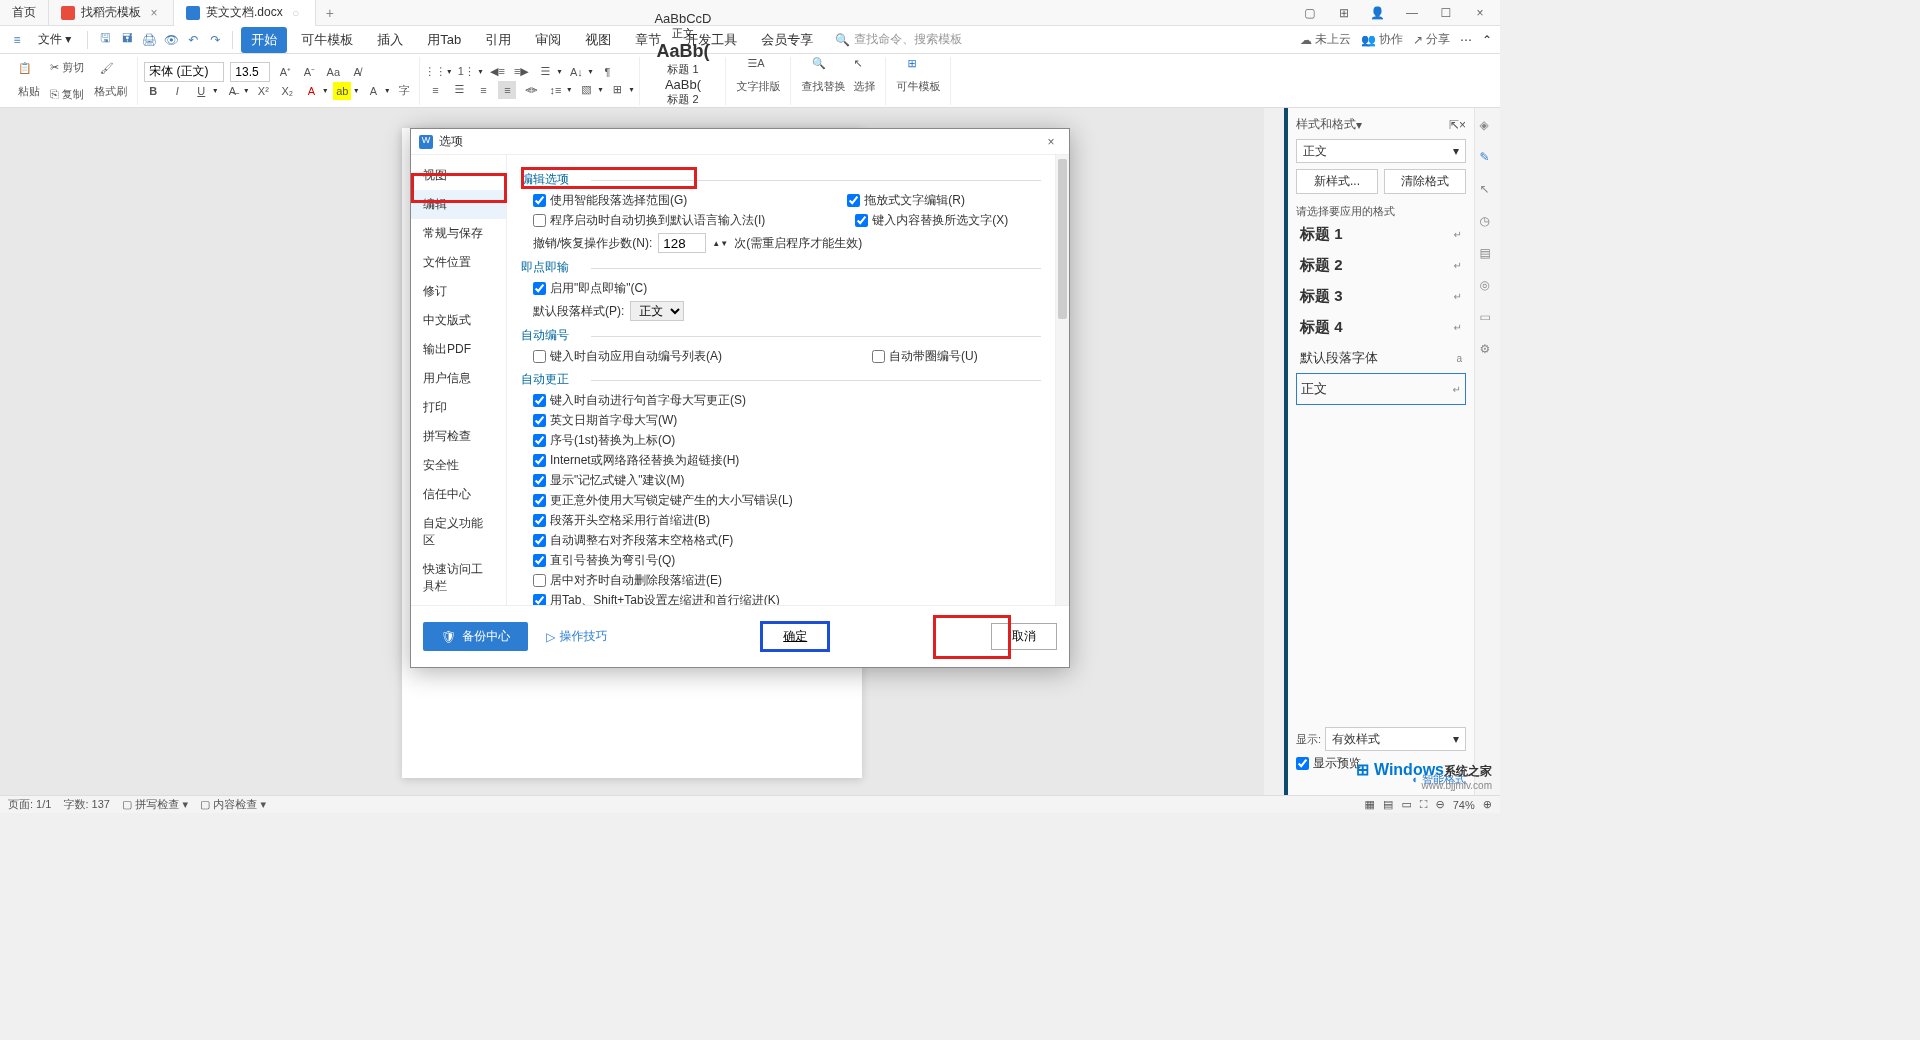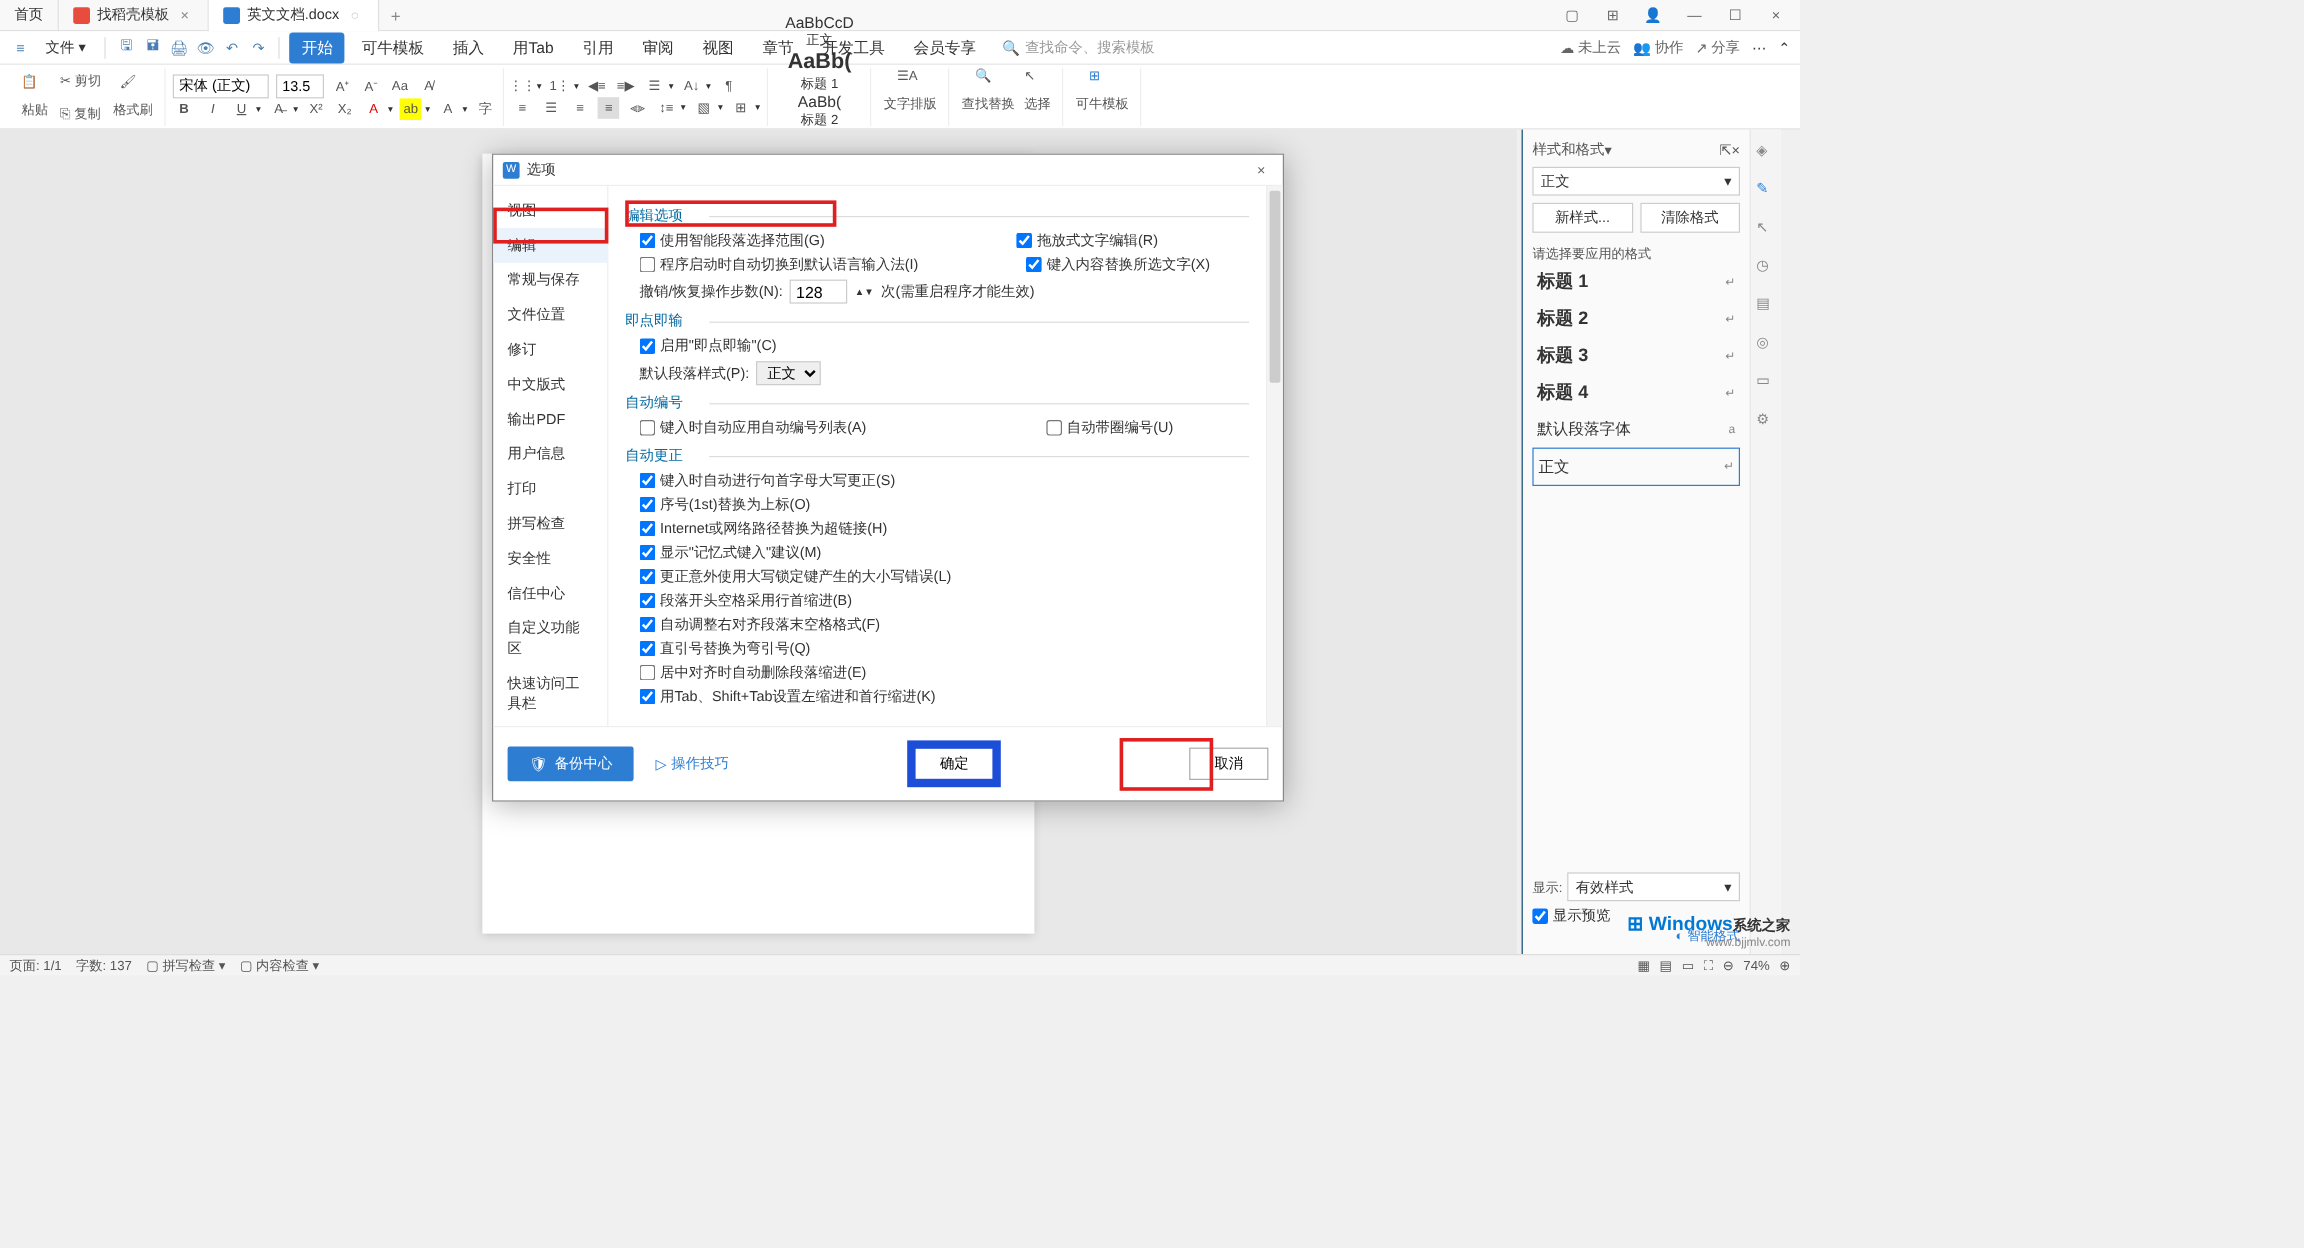--- a/index.html
+++ b/index.html
@@ -40,21 +40,21 @@
 .tiny-arrow { font-size: 8px; margin-left: -3px; }
 .style-preview { display: flex; flex-direction: column; align-items: center; padding: 0 8px; font-size: 11px; }
 .style-sample { font-size: 13px; }
 .style-sample.big { font-size: 18px; font-weight: bold; }
 
 
 .doc-area { position: absolute; top: 108px; left: 0; right: 236px; bottom: 18px; background: #e8e8e8; display: flex; justify-content: center; overflow: hidden; }
 .page { width: 460px; height: 650px; background: #fff; margin-top: 20px; box-shadow: 0 2px 8px rgba(0,0,0,0.15); }
 
 
-.right-panel { position: absolute; top: 108px; right: 16px; width: 216px; bottom: 18px; background: #fafafa; border-left: 1px solid #0c4a6e; display: flex; }
+.right-panel { position: absolute; top: 108px; right: 0; width: 216px; bottom: 18px; background: #fafafa; border-left: 4px solid #0c4a6e; display: flex; }
 .right-main { flex: 1; padding: 8px; }
 .right-icons { width: 26px; background: #f4f4f4; border-left: 1px solid #e5e5e5; display: flex; flex-direction: column; align-items: center; gap: 16px; padding-top: 10px; }
 .panel-title { font-size: 12px; color: #555; margin-bottom: 6px; display: flex; align-items: center; }
 .style-dropdown { width: 100%; height: 24px; border: 1px solid #ccc; padding: 0 6px; display: flex; align-items: center; justify-content: space-between; background: #fff; margin-bottom: 6px; }
 .panel-btns { display: flex; gap: 6px; margin-bottom: 10px; }
 .panel-btn { flex: 1; border: 1px solid #ccc; background: #fff; padding: 3px 0; text-align: center; font-size: 12px; }
 .style-list-item { padding: 6px 4px; font-size: 15px; font-weight: bold; display: flex; justify-content: space-between; align-items: center; }
 .style-list-item .ret { font-size: 10px; color: #888; font-weight: normal; }
 .style-list-item.normal { font-size: 13px; font-weight: normal; }
 .style-list-item.boxed { border: 1px solid #2d7dd2; }
@@ -83,21 +83,21 @@
 .opt input[type=checkbox] { width: 13px; height: 13px; }
 .undo-row { margin: 4px 0 4px 12px; display: flex; align-items: center; gap: 6px; font-size: 12px; }
 .spin { width: 48px; height: 20px; border: 1px solid #ccc; padding: 0 4px; }
 .select-small { height: 20px; border: 1px solid #ccc; padding: 0 4px; font-size: 12px; }
 .dialog-scrollbar { width: 14px; background: #f4f4f4; border-left: 1px solid #eee; position: relative; }
 .scroll-thumb { position: absolute; top: 4px; left: 2px; right: 2px; height: 160px; background: #ccc; border-radius: 2px; }
 .dialog-footer { height: 62px; border-top: 1px solid #eee; display: flex; align-items: center; padding: 0 12px; }
 .backup-btn { background: #2d7dd2; color: #fff; padding: 6px 18px; border-radius: 2px; display: flex; align-items: center; gap: 6px; }
 .tips-link { color: #2d7dd2; margin-left: 18px; display: flex; align-items: center; gap: 4px; }
 .dlg-btn { margin-left: auto; border: 1px solid #aaa; padding: 4px 20px; background: #fff; font-size: 12px; }
-.dlg-btn.primary { border: 7px solid #1d4ed8; margin-right: 8px; }
+.dlg-btn.primary { border: 3px solid #1d4ed8; margin-right: 8px; text-decoration: underline; }
 
 
 .watermark { position: absolute; right: 8px; bottom: 22px; text-align: right; }
 .watermark .logo { font-size: 16px; font-weight: bold; color: #0078d4; }
 .watermark .sub { font-size: 10px; color: #888; }
 
 .side-icon { width: 16px; height: 16px; color: #888; }
 </style>
 </head>
 <body>
@@ -453,20 +453,26 @@
       <div class="fieldset-label">自动更正</div>
       <div class="opt-row">
           <label class="opt">
             <input type="checkbox" checked="" style="">
             <span>键入时自动进行句首字母大写更正(S)</span>
           </label>
         </div>
       <div class="opt-row">
           <label class="opt">
             <input type="checkbox" checked="" style="">
+            <span>英文日期首字母大写(W)</span>
+          </label>
+        </div>
+      <div class="opt-row">
+          <label class="opt">
+            <input type="checkbox" checked="" style="">
             <span>序号(1st)替换为上标(O)</span>
           </label>
         </div>
       <div class="opt-row">
           <label class="opt">
             <input type="checkbox" checked="" style="">
             <span>Internet或网络路径替换为超链接(H)</span>
           </label>
         </div>
       <div class="opt-row">

